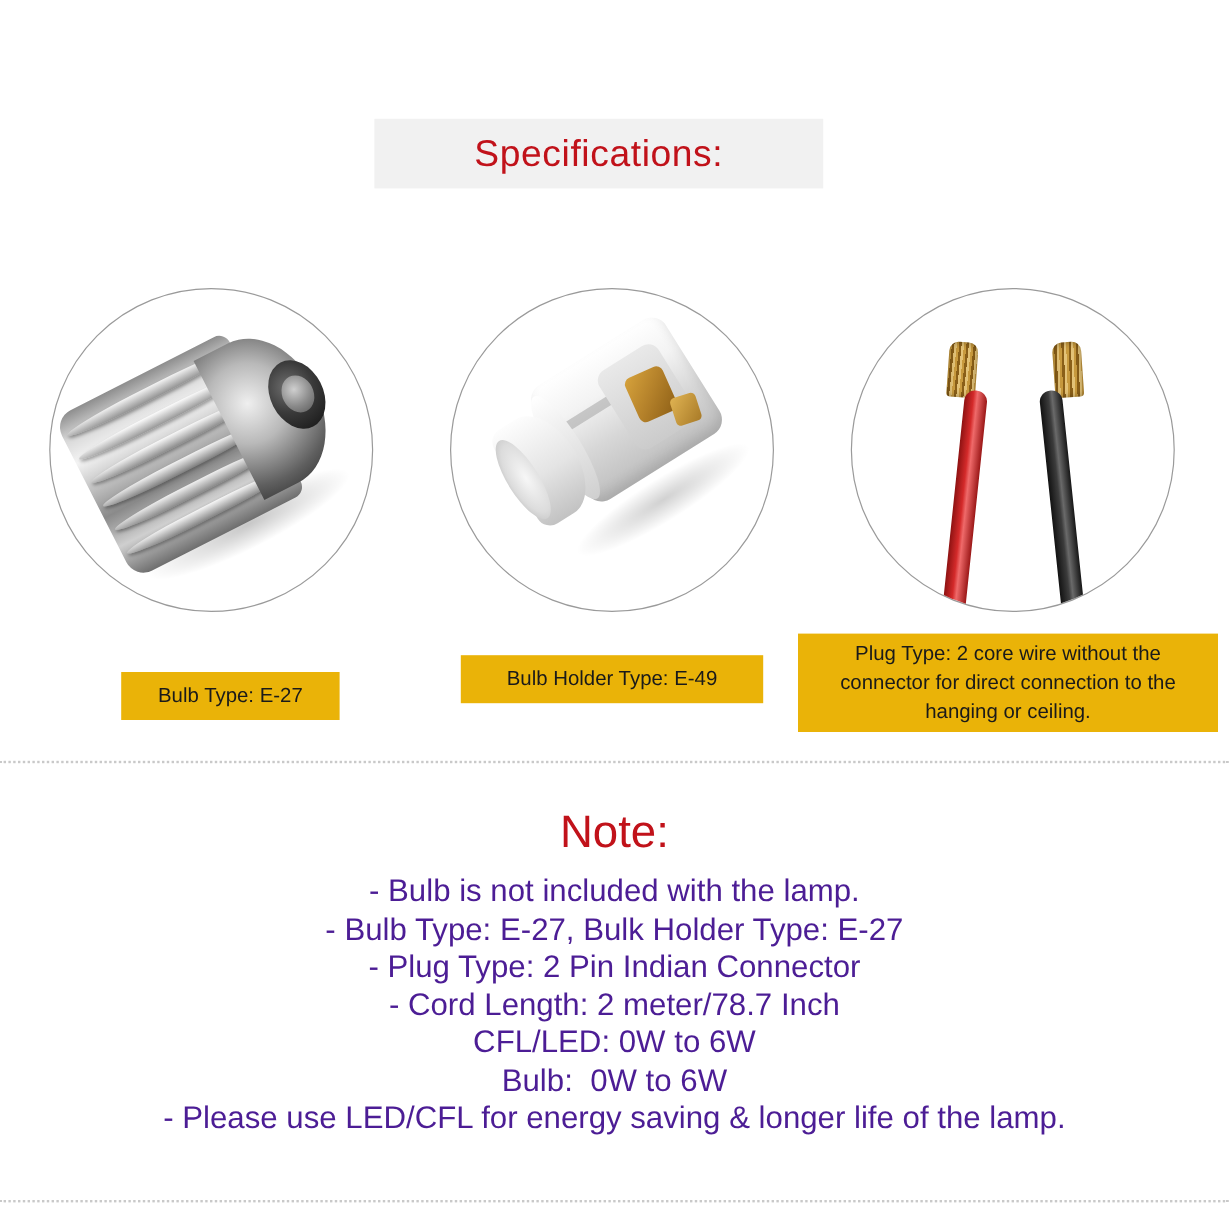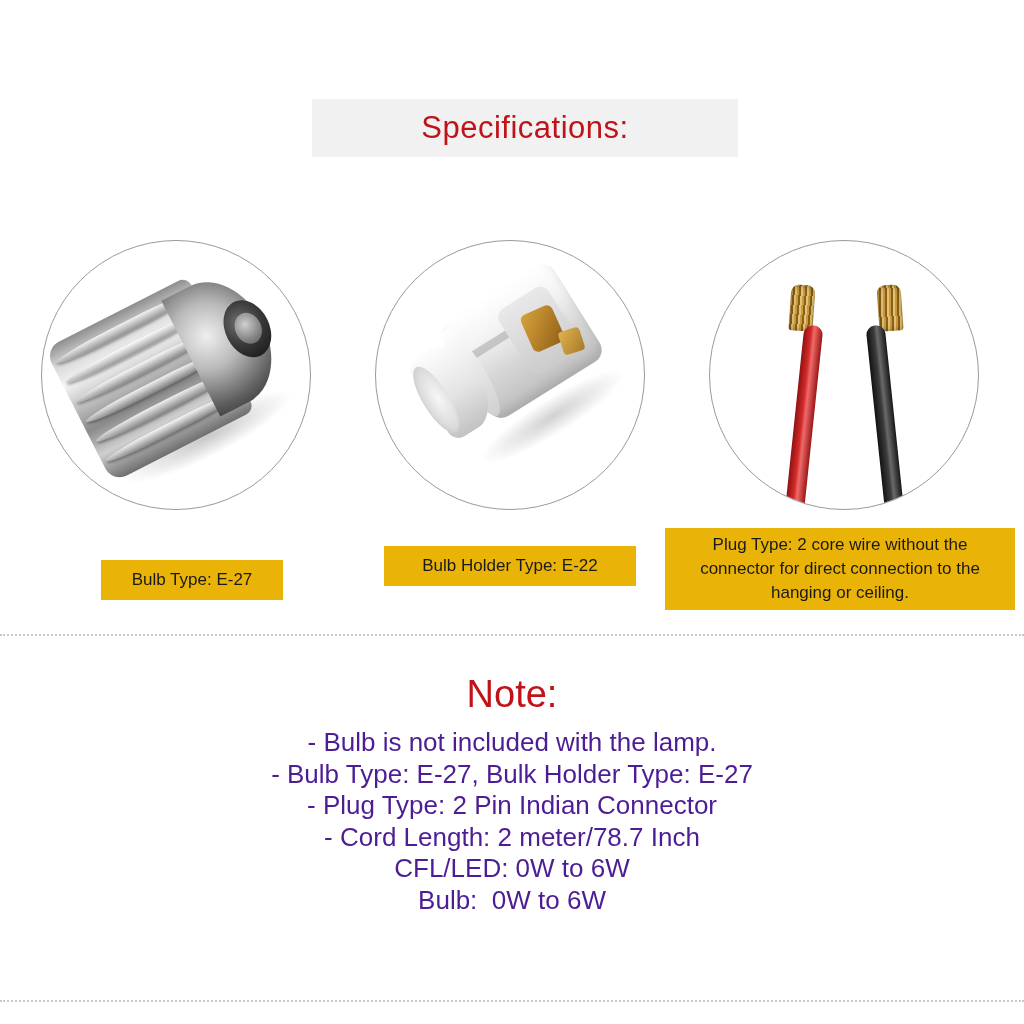--- a/index.html
+++ b/index.html
@@ -14,21 +14,21 @@
     color: #222;
     position: relative;
     overflow: hidden;
   }
 
   
   .spec-title-wrap {
     position: absolute;
     left: 312px;
     top: 99px;
-    width: 426px;
+    width: 374px;
     height: 58px;
     background: #f1f1f1;
     display: flex;
     align-items: center;
     justify-content: center;
   }
   .spec-title {
     color: #c1121a;
     font-size: 31px;
     letter-spacing: 0.5px;
@@ -314,28 +314,29 @@
     <div class="wires">
       <div class="strands s-red"></div>
       <div class="strands s-black"></div>
       <div class="wire wire-red"></div>
       <div class="wire wire-black"></div>
     </div>
   </div>
 </div>
 
 <div class="label-box label-1">Bulb Type: E-27</div>
-<div class="label-box label-2">Bulb Holder Type: E-22</div>
+<div class="label-box label-2">Bulb Holder Type: E-49</div>
 <div class="label-box label-3">Plug Type: 2 core wire without the connector for direct connection to the hanging or ceiling.</div>
 
 <div class="divider"></div>
 
 <div class="note-title">Note:</div>
 <div class="note-lines">
   <div class="note-line">- Bulb is not included with the lamp.</div>
   <div class="note-line">- Bulb Type: E-27, Bulk Holder Type: E-27</div>
   <div class="note-line">- Plug Type: 2 Pin Indian Connector</div>
   <div class="note-line">- Cord Length: 2 meter/78.7 Inch</div>
   <div class="note-line">CFL/LED: 0W to 6W</div>
   <div class="note-line">Bulb:  0W to 6W</div>
+  <div class="note-line">- Please use LED/CFL for energy saving &amp; longer life of the lamp.</div>
 </div>
 
 <div class="divider bottom"></div>
 
 </body></html>

